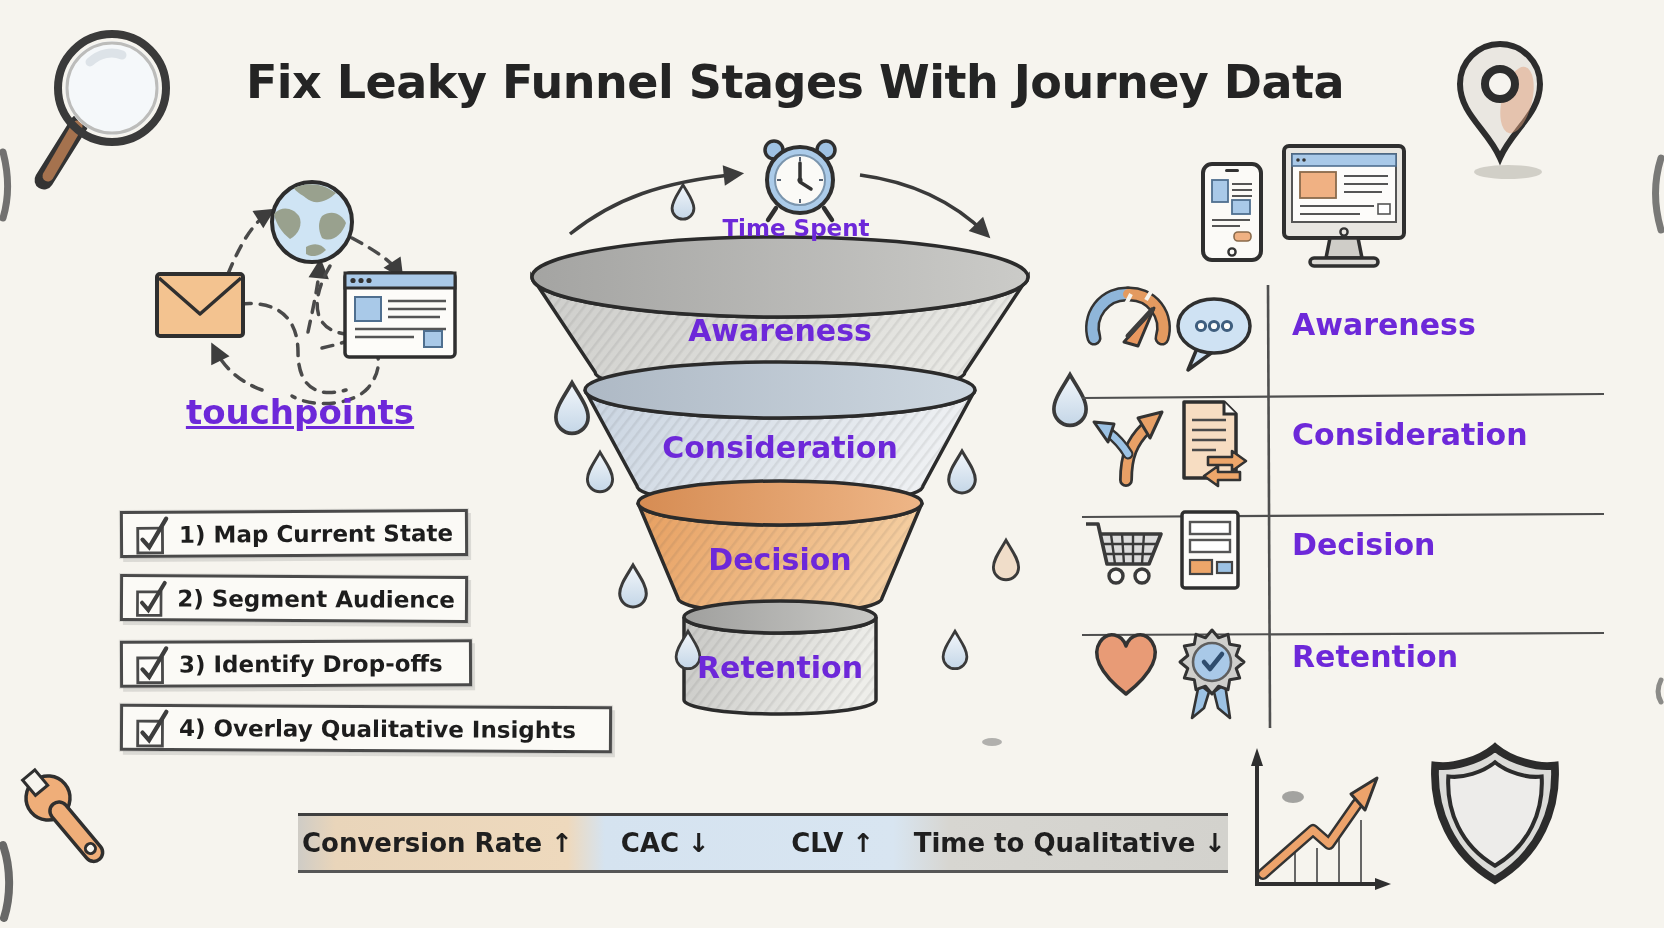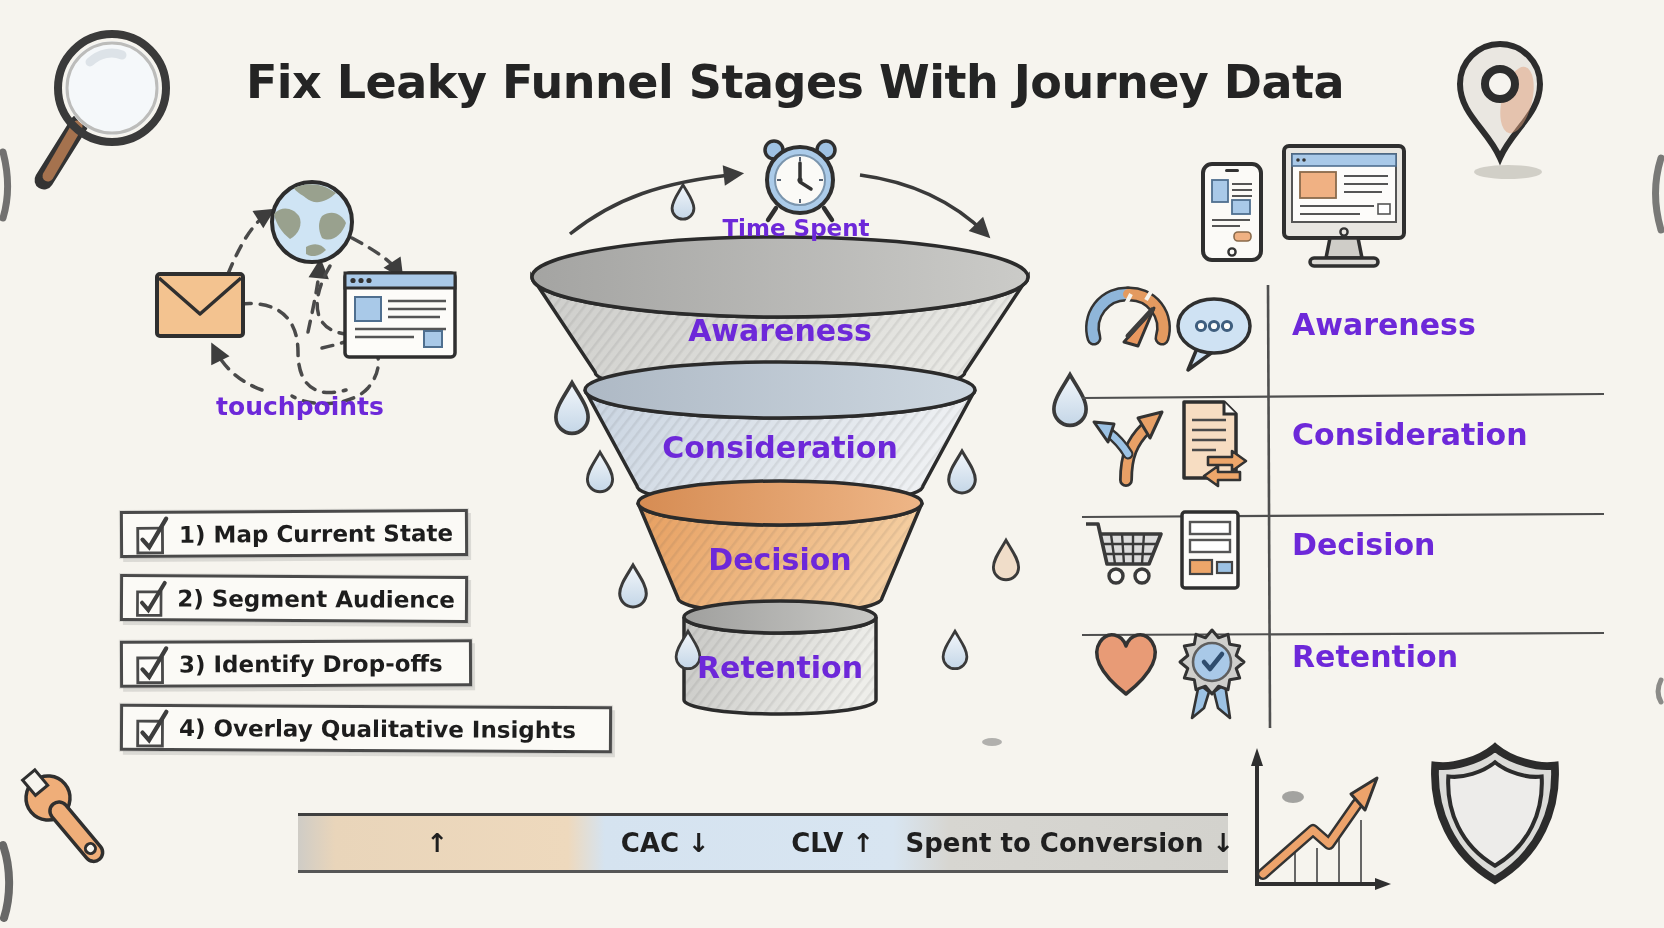--- a/index.html
+++ b/index.html
@@ -4,21 +4,21 @@
 <style>
   html,body{margin:0;padding:0;background:#dddbd4;}
   .canvas{position:relative;width:1664px;height:928px;background:#f6f4ee;overflow:hidden;
           font-family:"DejaVu Sans","Liberation Sans",sans-serif;color:#262626;}
   .abs{position:absolute;}
   .ctext{transform:translateX(-50%);white-space:nowrap;}
   .title{font-size:46px;font-weight:bold;letter-spacing:-0.5px;color:#242424;}
   .hand{font-weight:bold;color:#6d28d9;white-space:nowrap;}
   .stage-label{font-size:30px;}
   .legend-label{font-size:30px;}
-  .tp-label{font-size:25px;}
+  .tp-label{font-size:34px;text-decoration:underline;}
   .time-label{font-size:23px;}
   .check-row{display:flex;align-items:center;gap:8px;background:#fbfaf6;border:3px solid #4a4a4a;
              box-shadow:3px 4px 0 rgba(100,100,100,.18),0 0 0 1px rgba(120,120,120,.18);
              padding:0 10px;box-sizing:border-box;}
   .check-row span{font-size:23px;font-weight:bold;color:#1d1d1d;white-space:nowrap;}
   .metrics{display:flex;align-items:center;box-sizing:border-box;
            border-top:3px solid #3f3f3f;border-bottom:3px solid #565656;
            background:linear-gradient(90deg,#cfccc6 0%,#e9d5ba 4%,#eed9bd 29%,#d5e3f0 33%,
                       #d8e5f1 64%,#d7d6d1 70%,#d3d2cd 100%);}
   .metric{display:flex;justify-content:center;align-items:center;gap:9px;
@@ -346,29 +346,30 @@
   <div class="check-row abs" style="left:120px;top:705px;width:492px;height:47px;transform:rotate(0.3deg)">
     <svg width="38" height="40" viewBox="-2 -8 40 42">
       <rect x="3" y="6" width="26" height="26" fill="#fdfcf9" stroke="#4a4a4a" stroke-width="3"></rect>
       <path d="M8,18 L15,26 L33,-4" fill="none" stroke="#3d3d3d" stroke-width="4.5" stroke-linecap="round"></path>
     </svg>
     <span>4) Overlay Qualitative Insights</span>
   </div>
 
   <div class="metrics abs" style="left:298px;top:813px;width:930px;height:60px">
     <div class="metric" style="width:30%">
+      <span>Conversion Rate</span>
       <span>↑</span>
     </div>
     <div class="metric" style="width:19%">
       <span>CAC</span>
       <span>↓</span>
     </div>
     <div class="metric" style="width:17%">
       <span>CLV</span>
       <span>↑</span>
     </div>
     <div class="metric" style="width:34%">
-      <span>Spent to Conversion</span>
+      <span>Time to Qualitative</span>
       <span>↓</span>
     </div>
   </div>
 
 </div>
 
 </body></html>

